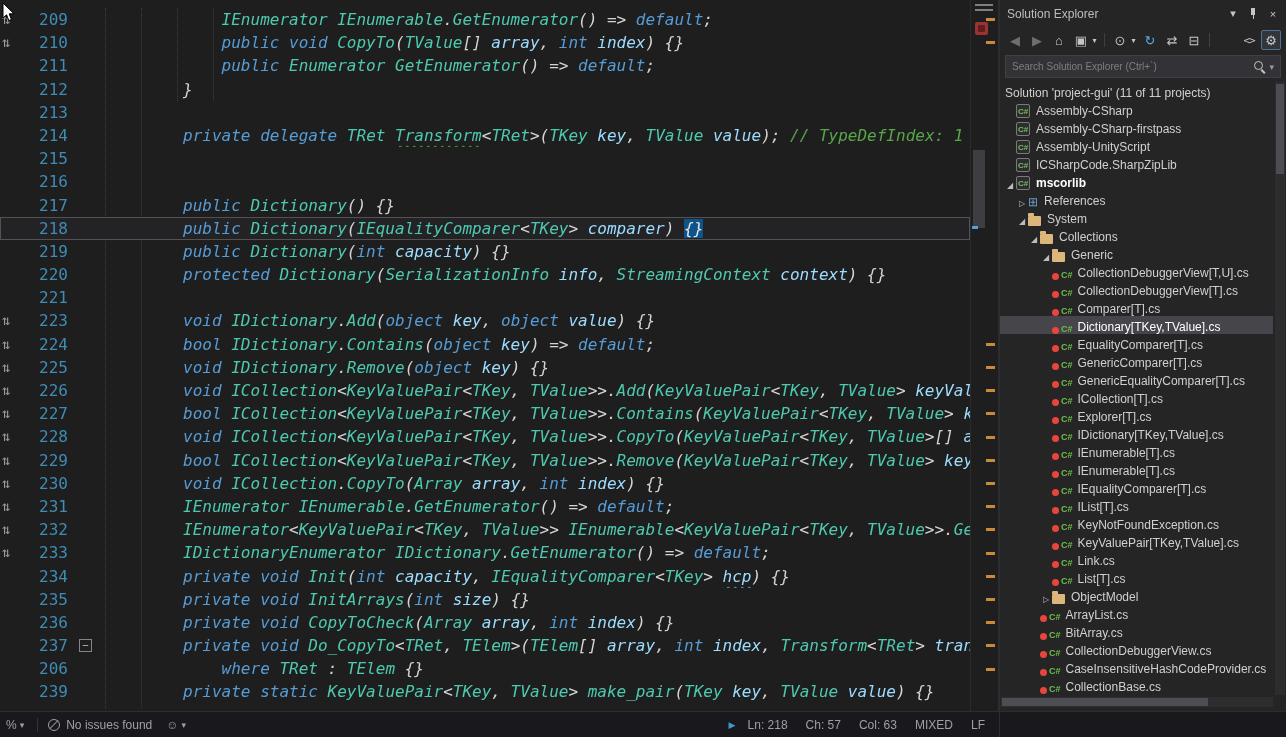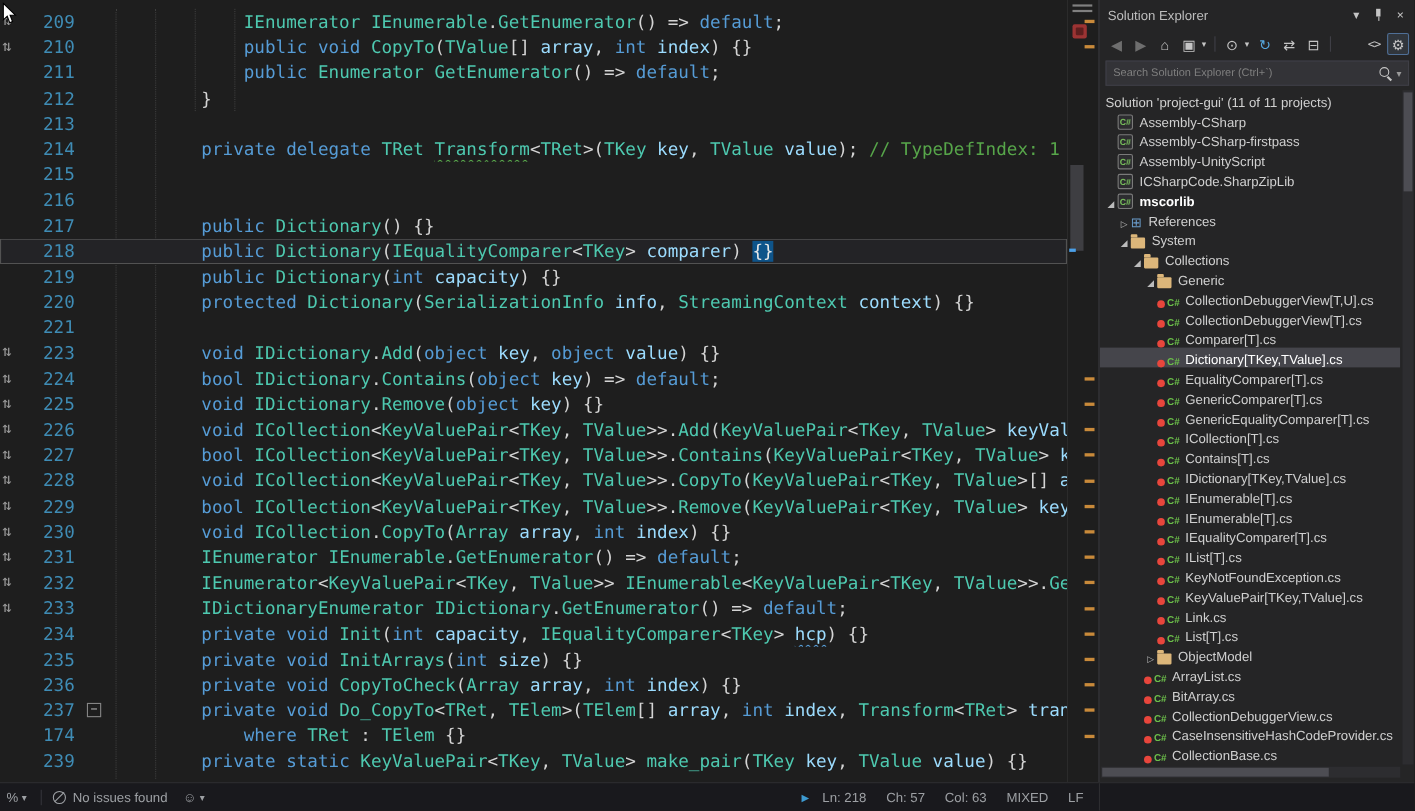--- a/index.html
+++ b/index.html
@@ -13,21 +13,21 @@
   .g2{left:141px;top:8px;height:700px;}
   .g3{left:177px;top:8px;height:93px;}
   .g4{left:213px;top:8px;height:93px;}
   .code-lines{position:absolute;top:8px;left:0;right:28px;z-index:1;}
   .code-row{display:flex;height:23.2px;line-height:23.2px;font-family:"DejaVu Sans Mono",monospace;font-size:16px;white-space:pre;position:relative;}
   .code-row.cur{background:#232326;box-shadow:inset 0 0 0 1px #525252;}
   .col-glyph{width:28px;flex:none;color:#9a9a9a;font-size:14px;padding-left:2px;}
   .col-num{width:48px;flex:none;text-align:right;padding-right:8px;color:#3f8cb5;}
   .col-fold{width:22px;flex:none;position:relative;}
   .fold-box{position:absolute;left:3px;top:5px;width:13px;height:13px;border:1px solid #858585;color:#c8c8c8;font-size:11px;line-height:10px;text-align:center;background:#1e1e1e;font-family:"Liberation Sans",sans-serif;}
-  .col-code{flex:1;padding-left:8px;overflow:hidden;color:#d4d4d4;}
+  .col-code{flex:1;padding-left:8px;overflow:hidden;color:#d4d4d4;font-style:italic;}
   .tk-p{color:#d4d4d4}.tk-k{color:#569cd6}.tk-t{color:#4ec9b0}.tk-m{color:#4ec9b0}
   .tk-v{color:#9cdcfe}.tk-c{color:#57a64a}
   .tk-mg{color:#4ec9b0;text-decoration:underline wavy #57a64a 1px;text-underline-offset:4px;}
   .tk-vb{color:#9cdcfe;text-decoration:underline wavy #569cd6 1px;text-underline-offset:4px;}
   .tk-bm{color:#e8e8e8;background:#0e548a;}
 
   
   .scrollbar{position:absolute;right:0;top:0;width:28px;height:711px;background:#1e1e1e;border-left:1px solid #2b2b2b;z-index:2;}
   .split-handle{position:absolute;left:4px;top:4px;width:18px;height:7px;border-top:2px solid #808080;border-bottom:2px solid #808080;}
   .err-badge{position:absolute;left:4px;top:22px;width:13px;height:13px;background:#9c3333;border-radius:2px;}
@@ -133,21 +133,21 @@
       <div class="code-row"><div class="col-glyph"><span class="glyph-ic">⇅</span></div><div class="col-num">228</div><div class="col-fold"></div><div class="col-code"><span class="tk-p">        </span><span class="tk-k">void</span><span class="tk-p"> </span><span class="tk-t">ICollection</span><span class="tk-p">&lt;</span><span class="tk-t">KeyValuePair</span><span class="tk-p">&lt;</span><span class="tk-t">TKey</span><span class="tk-p">, </span><span class="tk-t">TValue</span><span class="tk-p">&gt;&gt;.</span><span class="tk-m">CopyTo</span><span class="tk-p">(</span><span class="tk-t">KeyValuePair</span><span class="tk-p">&lt;</span><span class="tk-t">TKey</span><span class="tk-p">, </span><span class="tk-t">TValue</span><span class="tk-p">&gt;[] </span><span class="tk-v">array</span></div></div>
       <div class="code-row"><div class="col-glyph"><span class="glyph-ic">⇅</span></div><div class="col-num">229</div><div class="col-fold"></div><div class="col-code"><span class="tk-p">        </span><span class="tk-k">bool</span><span class="tk-p"> </span><span class="tk-t">ICollection</span><span class="tk-p">&lt;</span><span class="tk-t">KeyValuePair</span><span class="tk-p">&lt;</span><span class="tk-t">TKey</span><span class="tk-p">, </span><span class="tk-t">TValue</span><span class="tk-p">&gt;&gt;.</span><span class="tk-m">Remove</span><span class="tk-p">(</span><span class="tk-t">KeyValuePair</span><span class="tk-p">&lt;</span><span class="tk-t">TKey</span><span class="tk-p">, </span><span class="tk-t">TValue</span><span class="tk-p">&gt; </span><span class="tk-v">keyValuePair</span></div></div>
       <div class="code-row"><div class="col-glyph"><span class="glyph-ic">⇅</span></div><div class="col-num">230</div><div class="col-fold"></div><div class="col-code"><span class="tk-p">        </span><span class="tk-k">void</span><span class="tk-p"> </span><span class="tk-t">ICollection</span><span class="tk-p">.</span><span class="tk-m">CopyTo</span><span class="tk-p">(</span><span class="tk-t">Array</span><span class="tk-p"> </span><span class="tk-v">array</span><span class="tk-p">, </span><span class="tk-k">int</span><span class="tk-p"> </span><span class="tk-v">index</span><span class="tk-p">) {}</span></div></div>
       <div class="code-row"><div class="col-glyph"><span class="glyph-ic">⇅</span></div><div class="col-num">231</div><div class="col-fold"></div><div class="col-code"><span class="tk-p">        </span><span class="tk-t">IEnumerator</span><span class="tk-p"> </span><span class="tk-t">IEnumerable</span><span class="tk-p">.</span><span class="tk-m">GetEnumerator</span><span class="tk-p">() =&gt; </span><span class="tk-k">default</span><span class="tk-p">;</span></div></div>
       <div class="code-row"><div class="col-glyph"><span class="glyph-ic">⇅</span></div><div class="col-num">232</div><div class="col-fold"></div><div class="col-code"><span class="tk-p">        </span><span class="tk-t">IEnumerator</span><span class="tk-p">&lt;</span><span class="tk-t">KeyValuePair</span><span class="tk-p">&lt;</span><span class="tk-t">TKey</span><span class="tk-p">, </span><span class="tk-t">TValue</span><span class="tk-p">&gt;&gt; </span><span class="tk-t">IEnumerable</span><span class="tk-p">&lt;</span><span class="tk-t">KeyValuePair</span><span class="tk-p">&lt;</span><span class="tk-t">TKey</span><span class="tk-p">, </span><span class="tk-t">TValue</span><span class="tk-p">&gt;&gt;.</span><span class="tk-m">GetEnumerator</span></div></div>
       <div class="code-row"><div class="col-glyph"><span class="glyph-ic">⇅</span></div><div class="col-num">233</div><div class="col-fold"></div><div class="col-code"><span class="tk-p">        </span><span class="tk-t">IDictionaryEnumerator</span><span class="tk-p"> </span><span class="tk-t">IDictionary</span><span class="tk-p">.</span><span class="tk-m">GetEnumerator</span><span class="tk-p">() =&gt; </span><span class="tk-k">default</span><span class="tk-p">;</span></div></div>
       <div class="code-row"><div class="col-glyph"></div><div class="col-num">234</div><div class="col-fold"></div><div class="col-code"><span class="tk-p">        </span><span class="tk-k">private</span><span class="tk-p"> </span><span class="tk-k">void</span><span class="tk-p"> </span><span class="tk-m">Init</span><span class="tk-p">(</span><span class="tk-k">int</span><span class="tk-p"> </span><span class="tk-v">capacity</span><span class="tk-p">, </span><span class="tk-t">IEqualityComparer</span><span class="tk-p">&lt;</span><span class="tk-t">TKey</span><span class="tk-p">&gt; </span><span class="tk-vb">hcp</span><span class="tk-p">) {}</span></div></div>
       <div class="code-row"><div class="col-glyph"></div><div class="col-num">235</div><div class="col-fold"></div><div class="col-code"><span class="tk-p">        </span><span class="tk-k">private</span><span class="tk-p"> </span><span class="tk-k">void</span><span class="tk-p"> </span><span class="tk-m">InitArrays</span><span class="tk-p">(</span><span class="tk-k">int</span><span class="tk-p"> </span><span class="tk-v">size</span><span class="tk-p">) {}</span></div></div>
       <div class="code-row"><div class="col-glyph"></div><div class="col-num">236</div><div class="col-fold"></div><div class="col-code"><span class="tk-p">        </span><span class="tk-k">private</span><span class="tk-p"> </span><span class="tk-k">void</span><span class="tk-p"> </span><span class="tk-m">CopyToCheck</span><span class="tk-p">(</span><span class="tk-t">Array</span><span class="tk-p"> </span><span class="tk-v">array</span><span class="tk-p">, </span><span class="tk-k">int</span><span class="tk-p"> </span><span class="tk-v">index</span><span class="tk-p">) {}</span></div></div>
       <div class="code-row"><div class="col-glyph"></div><div class="col-num">237</div><div class="col-fold"><span class="fold-box">−</span></div><div class="col-code"><span class="tk-p">        </span><span class="tk-k">private</span><span class="tk-p"> </span><span class="tk-k">void</span><span class="tk-p"> </span><span class="tk-m">Do_CopyTo</span><span class="tk-p">&lt;</span><span class="tk-t">TRet</span><span class="tk-p">, </span><span class="tk-t">TElem</span><span class="tk-p">&gt;(</span><span class="tk-t">TElem</span><span class="tk-p">[] </span><span class="tk-v">array</span><span class="tk-p">, </span><span class="tk-k">int</span><span class="tk-p"> </span><span class="tk-v">index</span><span class="tk-p">, </span><span class="tk-t">Transform</span><span class="tk-p">&lt;</span><span class="tk-t">TRet</span><span class="tk-p">&gt; </span><span class="tk-v">transform</span></div></div>
-      <div class="code-row"><div class="col-glyph"></div><div class="col-num">174</div><div class="col-fold"></div><div class="col-code"><span class="tk-p">            </span><span class="tk-k">where</span><span class="tk-p"> </span><span class="tk-t">TRet</span><span class="tk-p"> : </span><span class="tk-t">TElem</span><span class="tk-p"> {}</span></div></div>
+      <div class="code-row"><div class="col-glyph"></div><div class="col-num">206</div><div class="col-fold"></div><div class="col-code"><span class="tk-p">            </span><span class="tk-k">where</span><span class="tk-p"> </span><span class="tk-t">TRet</span><span class="tk-p"> : </span><span class="tk-t">TElem</span><span class="tk-p"> {}</span></div></div>
       <div class="code-row"><div class="col-glyph"></div><div class="col-num">239</div><div class="col-fold"></div><div class="col-code"><span class="tk-p">        </span><span class="tk-k">private</span><span class="tk-p"> </span><span class="tk-k">static</span><span class="tk-p"> </span><span class="tk-t">KeyValuePair</span><span class="tk-p">&lt;</span><span class="tk-t">TKey</span><span class="tk-p">, </span><span class="tk-t">TValue</span><span class="tk-p">&gt; </span><span class="tk-m">make_pair</span><span class="tk-p">(</span><span class="tk-t">TKey</span><span class="tk-p"> </span><span class="tk-v">key</span><span class="tk-p">, </span><span class="tk-t">TValue</span><span class="tk-p"> </span><span class="tk-v">value</span><span class="tk-p">) {}</span></div></div>
     </div>
 
   <div class="scrollbar">
     <div class="split-handle"></div>
     <div class="err-badge"></div>
     <div class="sb-thumb" style="top:150px;height:78px;"></div>
     <div class="sb-caret-tick"></div>
   <div class="sb-tick" style="top: 18px;"></div>
       <div class="sb-tick" style="top: 41.2px;"></div>
@@ -285,21 +285,21 @@
         <span class="tree-label">GenericEqualityComparer[T].cs</span>
       </div>
       <div class="tree-row" style="padding-left: 52px;">
         <span class="ic-dot"></span>
         <span class="ic-cs">C#</span>
         <span class="tree-label">ICollection[T].cs</span>
       </div>
       <div class="tree-row" style="padding-left: 52px;">
         <span class="ic-dot"></span>
         <span class="ic-cs">C#</span>
-        <span class="tree-label">Contains[T].cs</span>
+        <span class="tree-label">Explorer[T].cs</span>
       </div>
       <div class="tree-row" style="padding-left: 52px;">
         <span class="ic-dot"></span>
         <span class="ic-cs">C#</span>
         <span class="tree-label">IDictionary[TKey,TValue].cs</span>
       </div>
       <div class="tree-row" style="padding-left: 52px;">
         <span class="ic-dot"></span>
         <span class="ic-cs">C#</span>
         <span class="tree-label">IEnumerable[T].cs</span>

